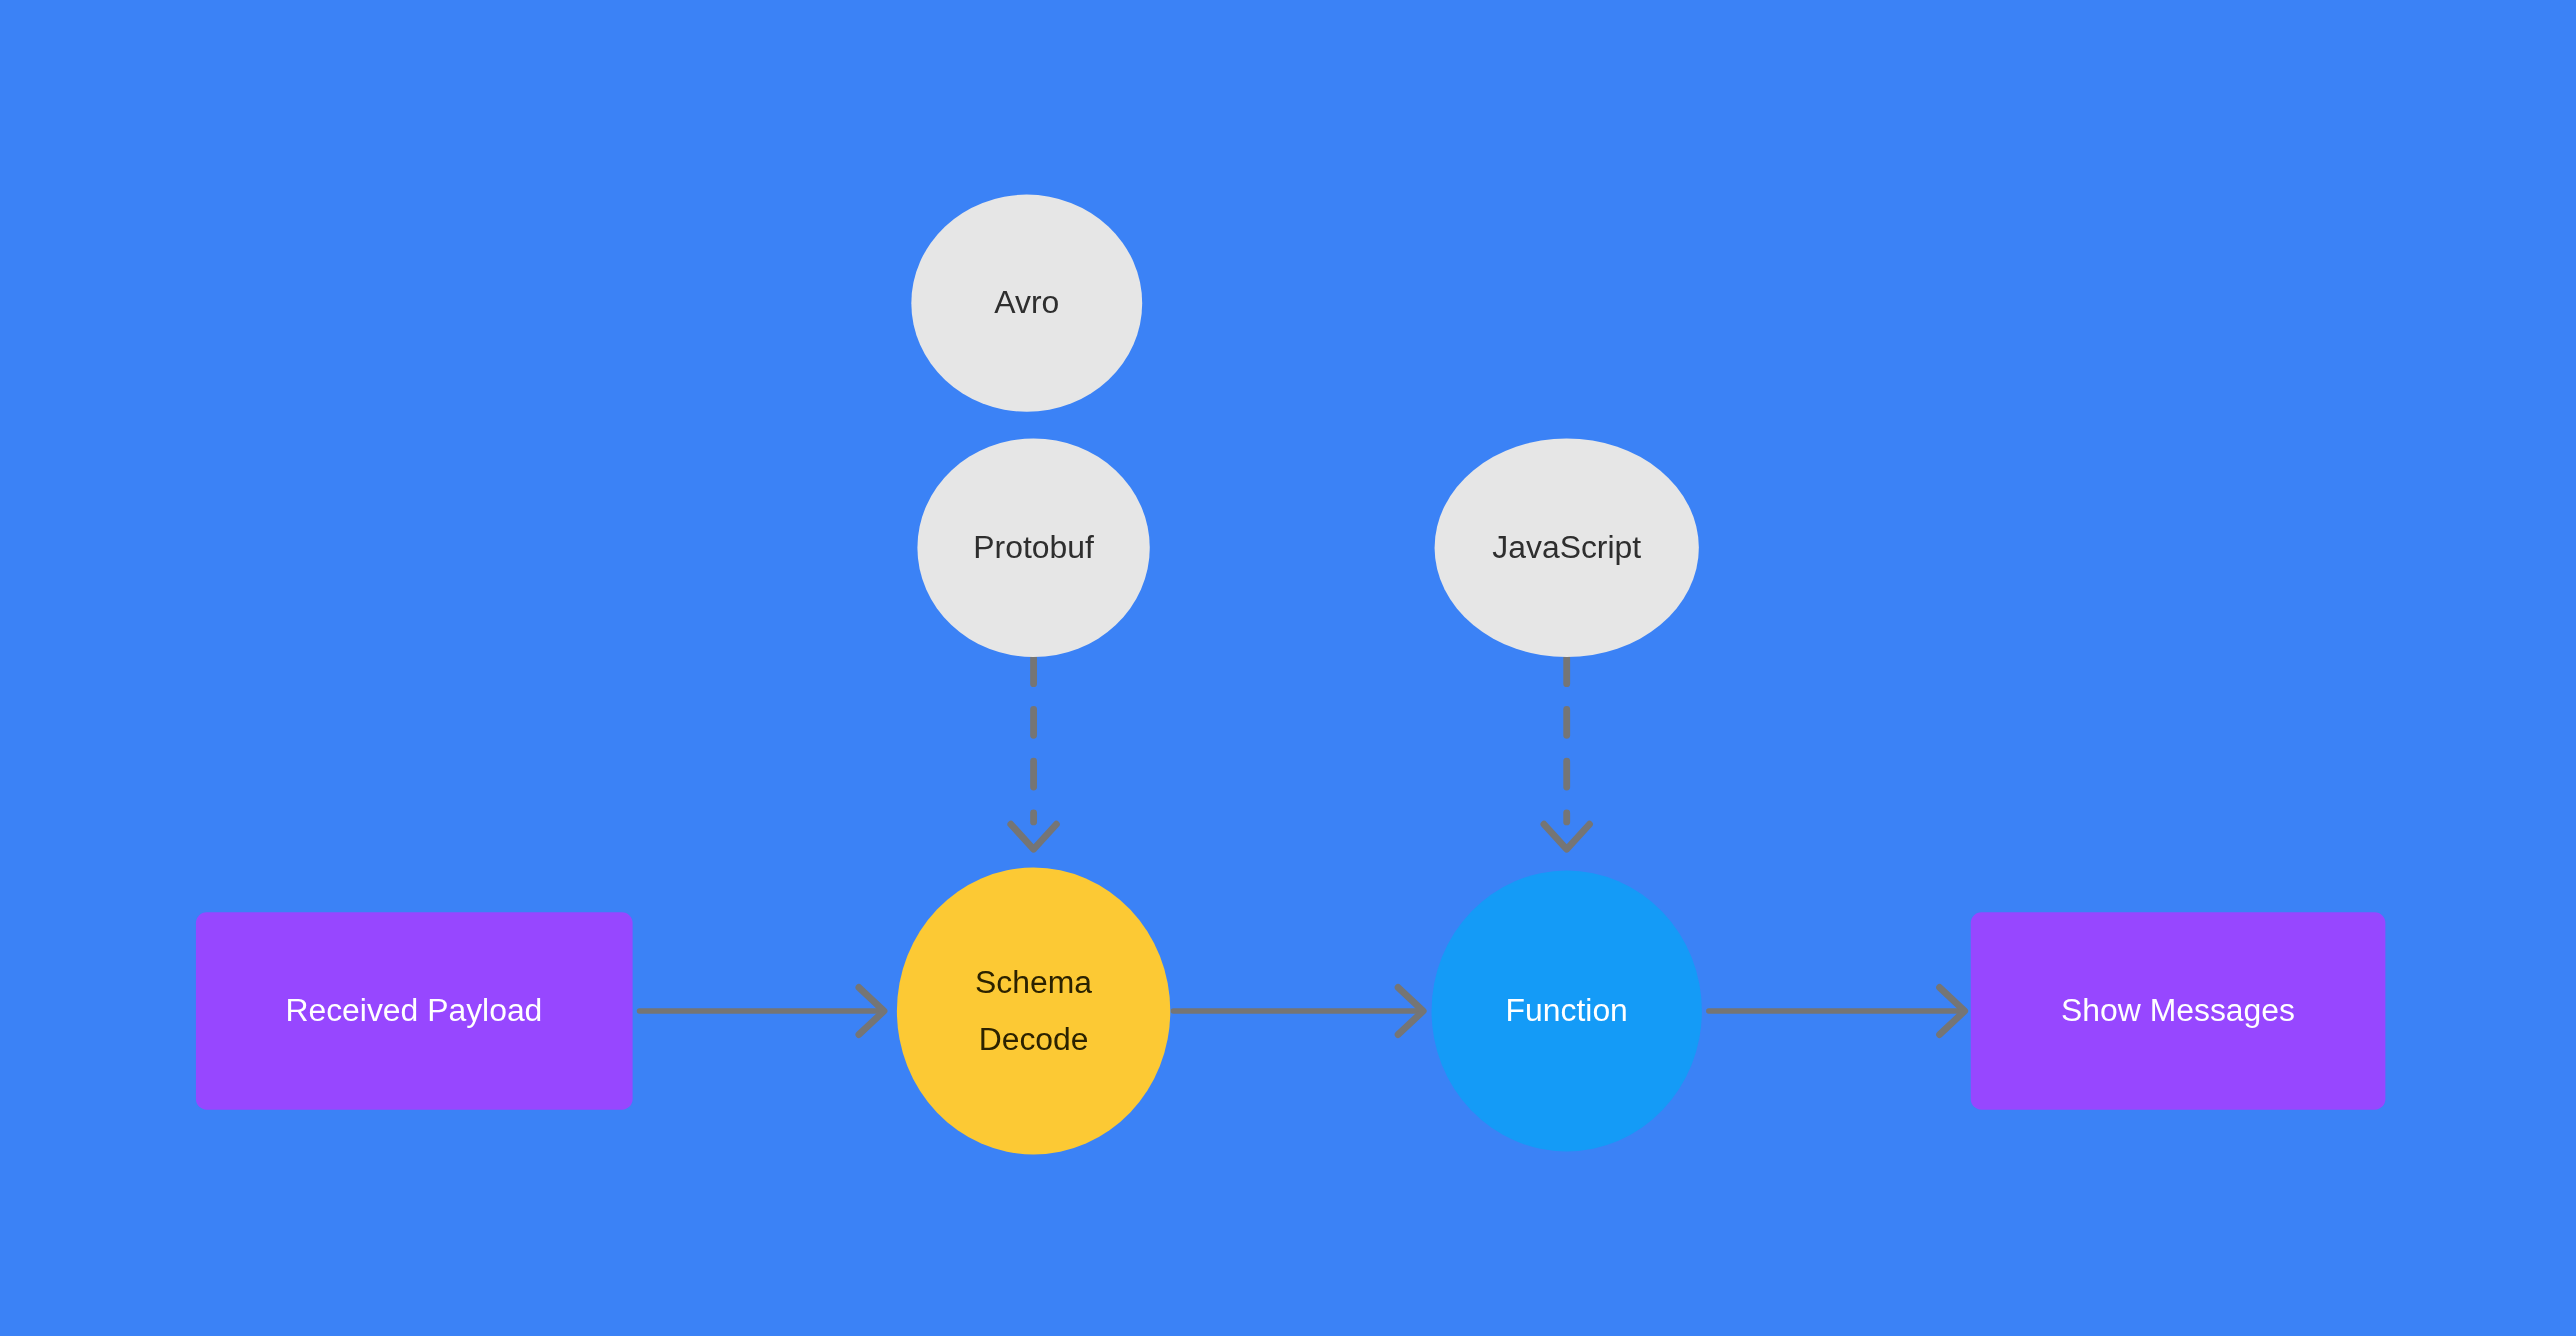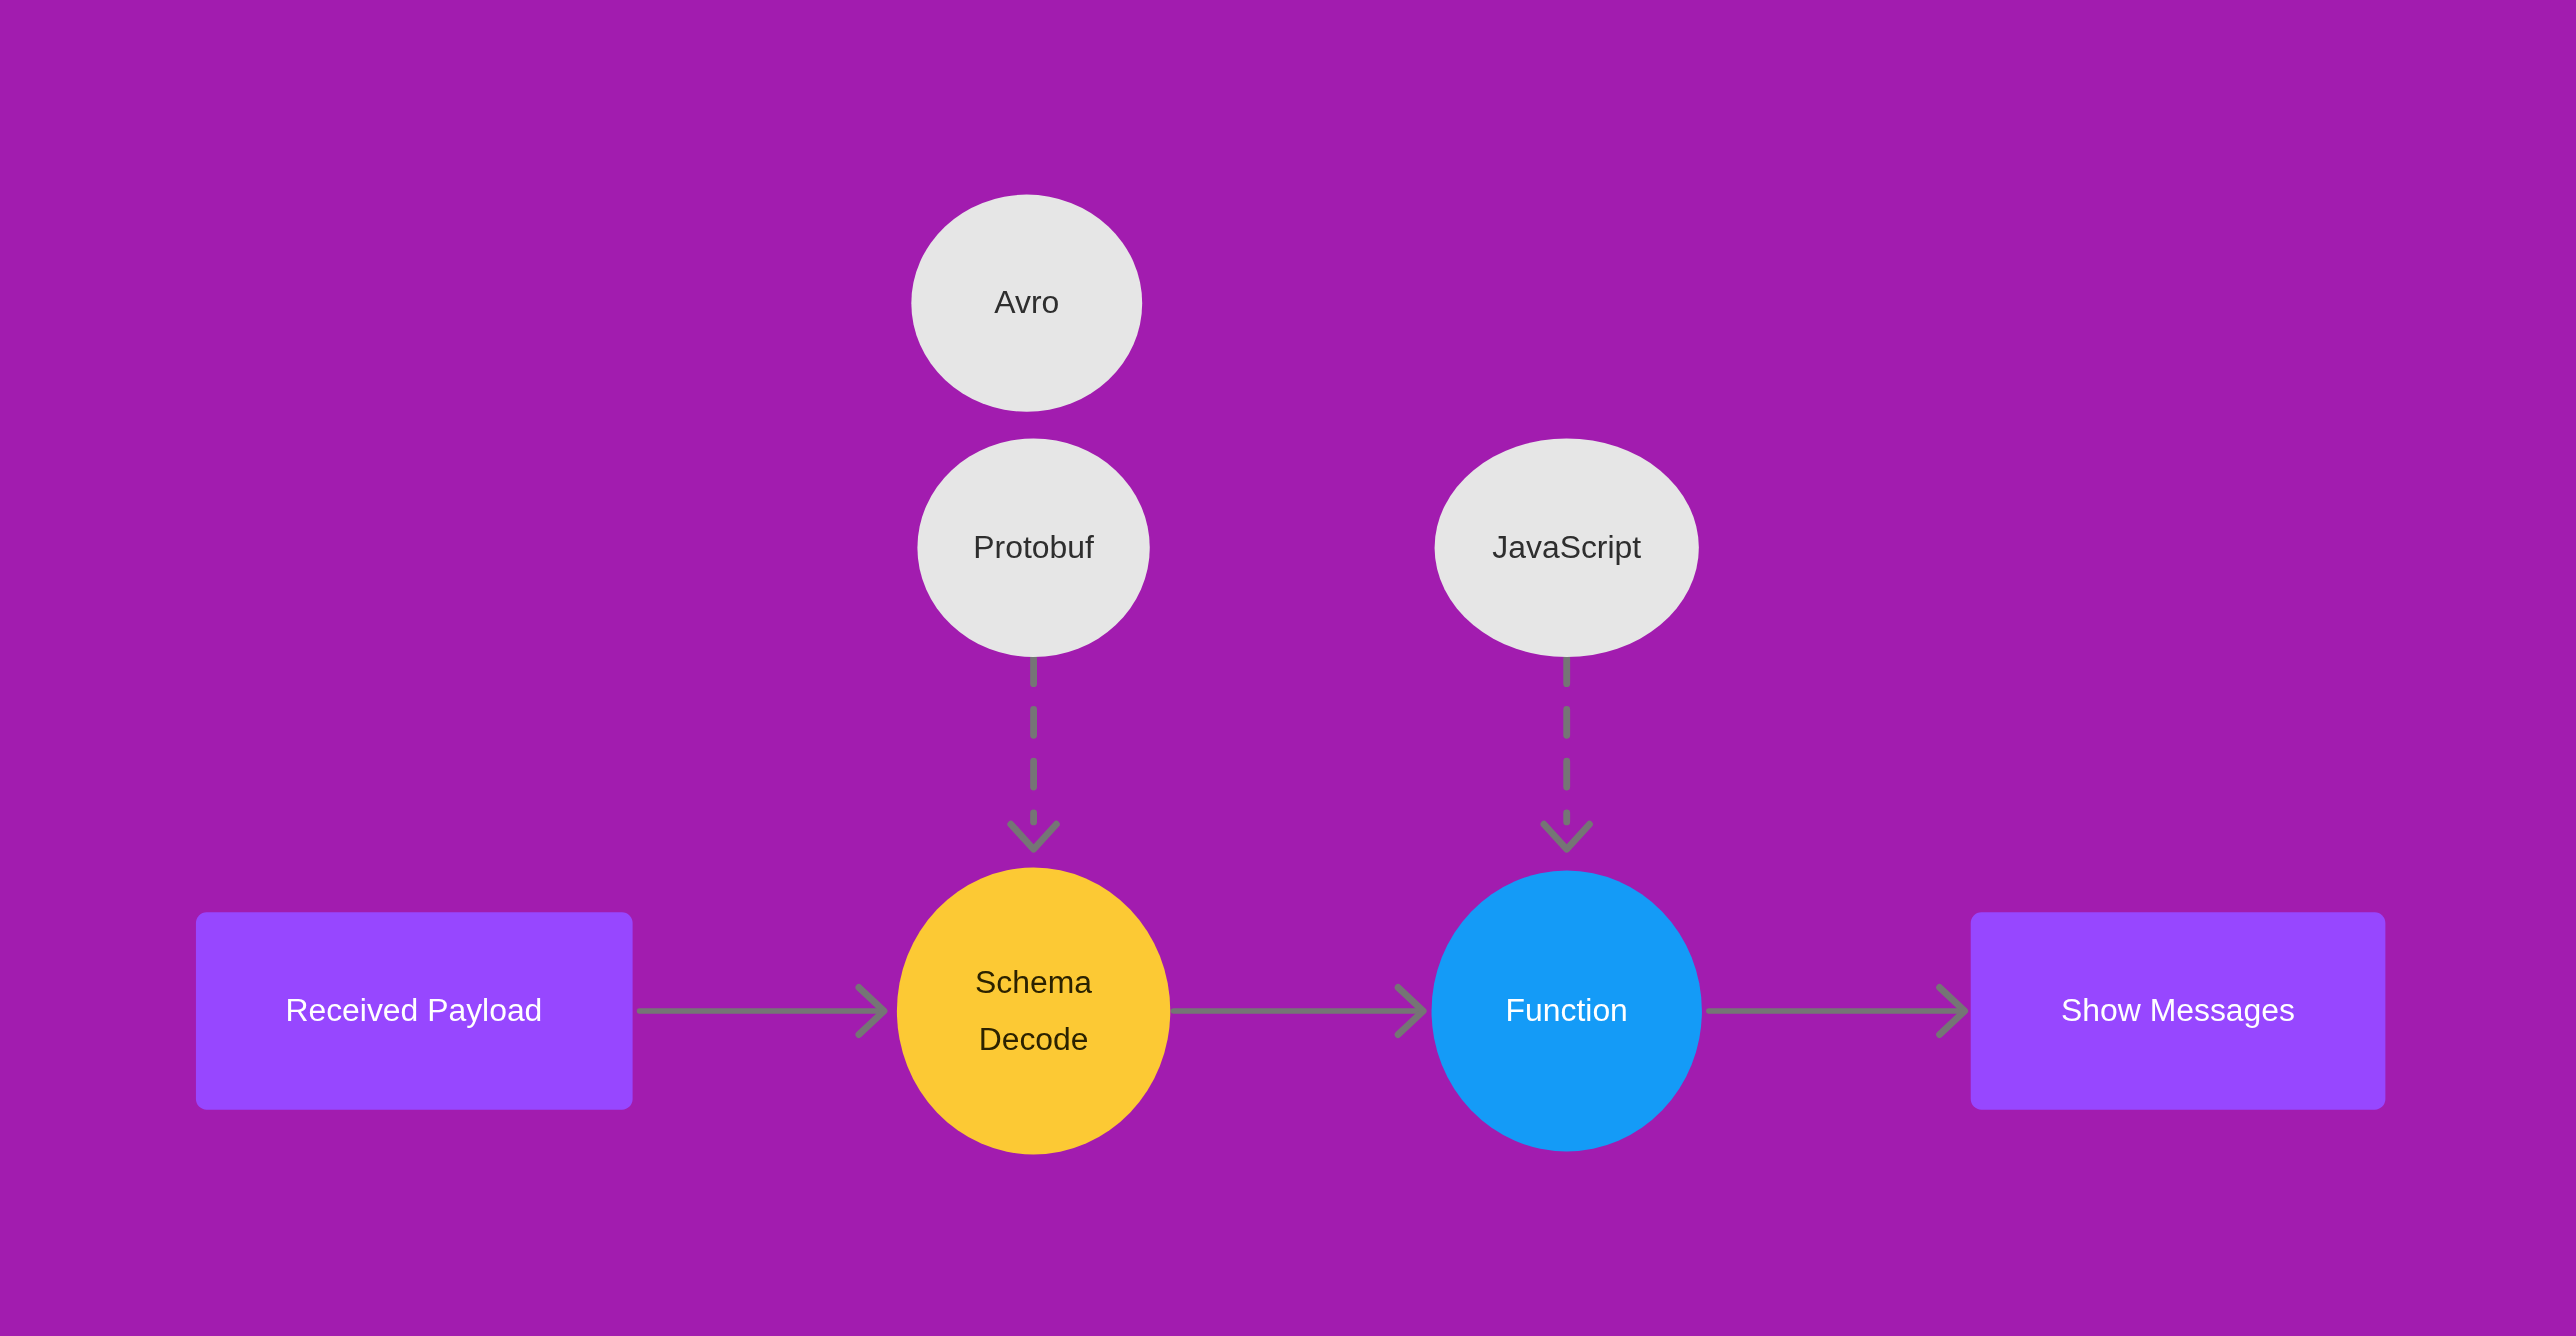--- a/index.html
+++ b/index.html
@@ -10,21 +10,21 @@
   body {
     width: 2576px;
     height: 1337px;
     overflow: hidden;
     font-family: "Liberation Sans", sans-serif;
   }
   #diagram-canvas {
     position: relative;
     width: 2576px;
     height: 1337px;
-    background: #a21caf;
+    background: #3b82f6;
   }
   svg.flow {
     position: absolute;
     top: 0;
     left: 0;
     width: 2576px;
     height: 1337px;
     display: block;
   }
   .node-label {

